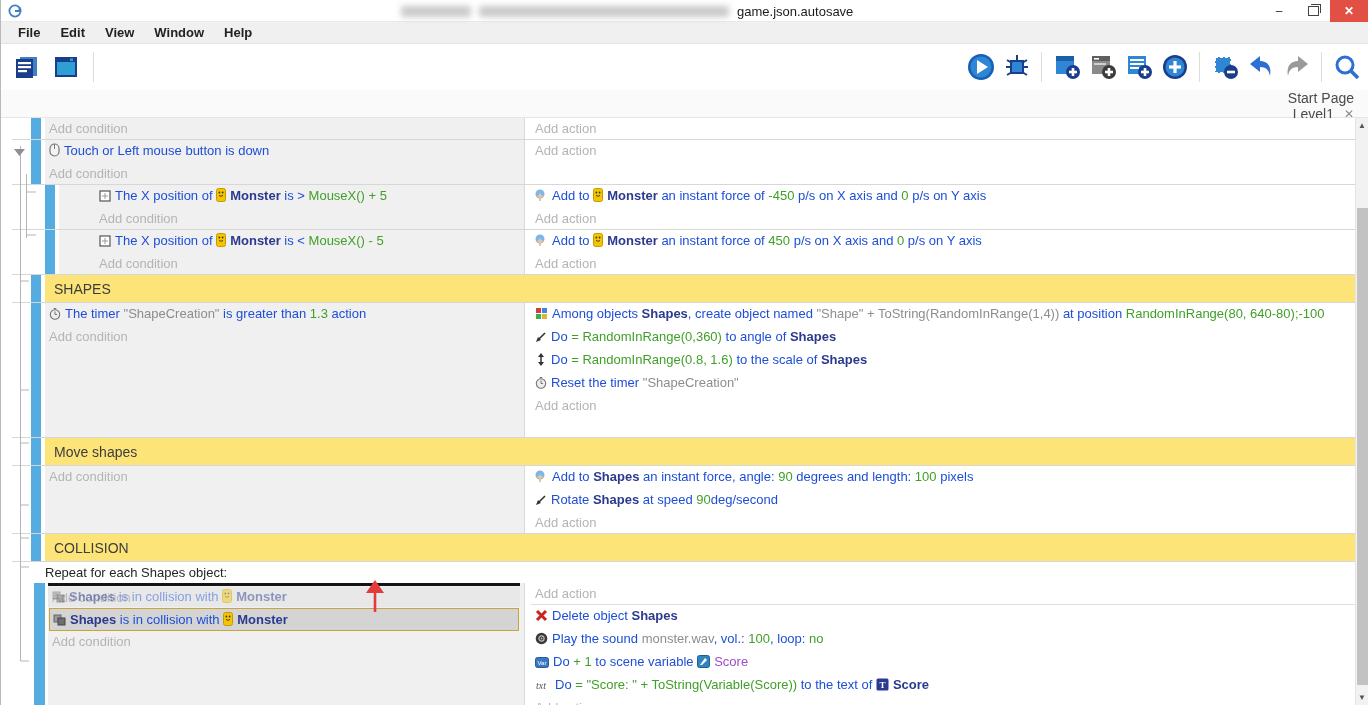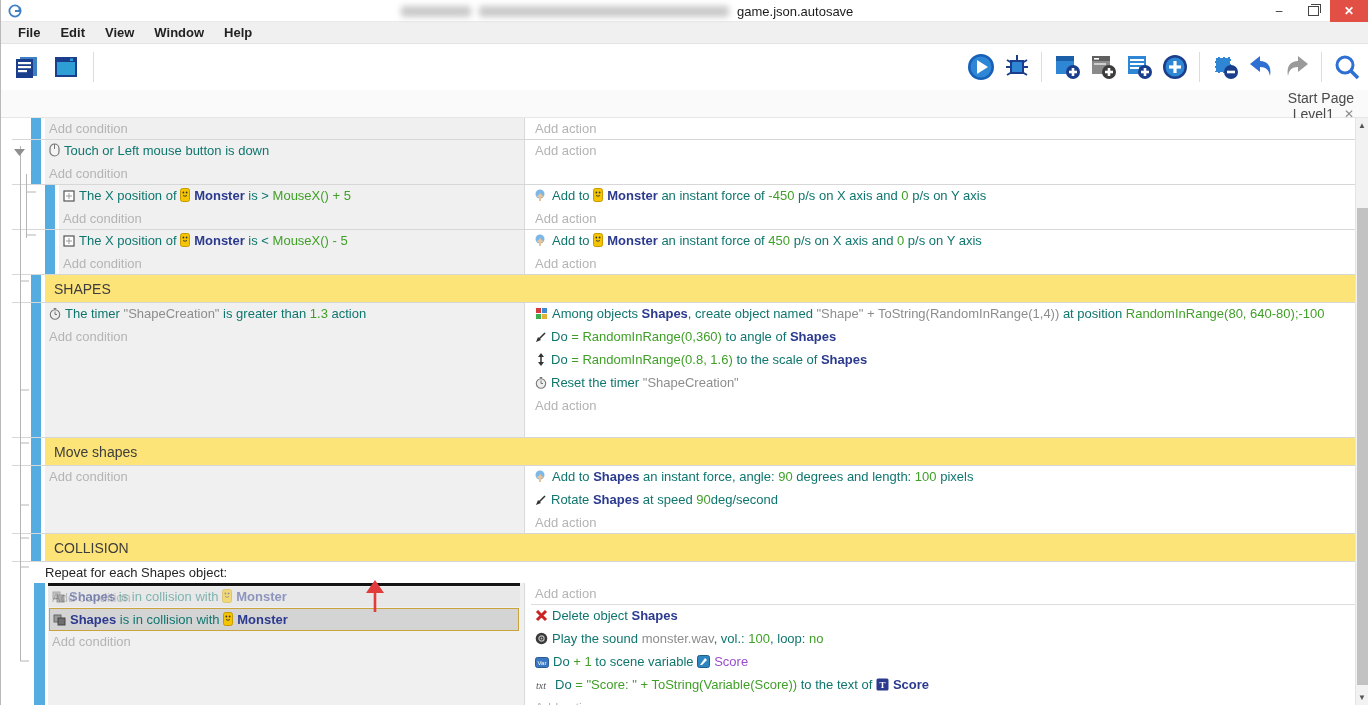--- a/index.html
+++ b/index.html
@@ -32,26 +32,26 @@
   .tab.active{background:#404040;color:#fff;text-decoration:underline;}
   .tab.active .x{color:#fff;}
   
   .events{position:relative;height:587px;background:#fff;padding-right:13px;box-sizing:border-box;overflow:hidden;margin-left:11px;}
   .evblock{display:flex;align-items:stretch;border-bottom:1px solid #d7d7d7;box-sizing:border-box;background:#fff;}
   .gutter{flex:none;display:flex;}
   .bar{width:10px;background:#54ace0;}
   .ind0 .gutter{width:33px;} .ind0 .bar{margin-left:19px;}
   .ind1 .gutter{width:47px;} .ind1 .bar{margin-left:33px;}
   .cond{flex:none;background:#f0f0f0;padding:0;box-sizing:border-box;}
-  .ind0 .cond{width:479px;} .ind1 .cond{width:465px;}
+  .ind0 .cond{width:479px;} .ind1 .cond{width:465px;padding-left:36px;}
   .act{flex:1;background:#fff;border-left:1px solid #d9d9d9;box-sizing:border-box;padding-left:6px;}
   .evline{line-height:21px;padding-left:4px;white-space:normal;}
   .evline .seg{white-space:pre-wrap;}
   .ph{color:#b4b4b4;}
-  .seg.n{color:#0f766e;} .seg.g{color:#3f9f27;} .seg.o{color:#2b3a8e;font-weight:bold;}
+  .seg.n{color:#1d4ed8;} .seg.g{color:#3f9f27;} .seg.o{color:#2b3a8e;font-weight:bold;}
   .seg.p{color:#9b4dca;} .seg.gray2{color:#8d8d8d;}
   .comment{flex:1;background:#fde478;color:#3d3d3d;font-size:14px;display:flex;align-items:center;padding-left:9px;}
   .cm .gutter{width:33px;} .cm .bar{margin-left:19px;}
   .cm{height:28px;}
   
   .feheader{line-height:21px;padding-left:33px;color:#252525;background:#fff;}
   .febody{display:flex;align-items:stretch;min-height:128px;}
   .febody .gutter{width:36px;} .febody .bar{margin-left:22px;width:11px;}
   .febody .cond{width:476px;}
   .dropline{height:3px;background:#141414;width:472px;margin:0 0 1px 0;}

